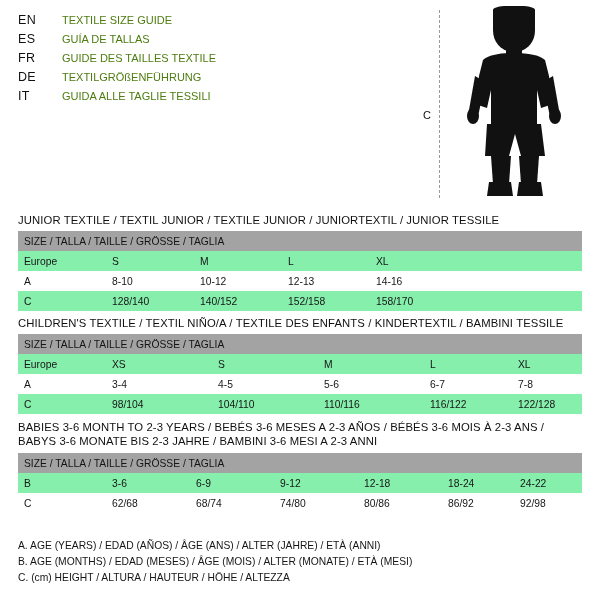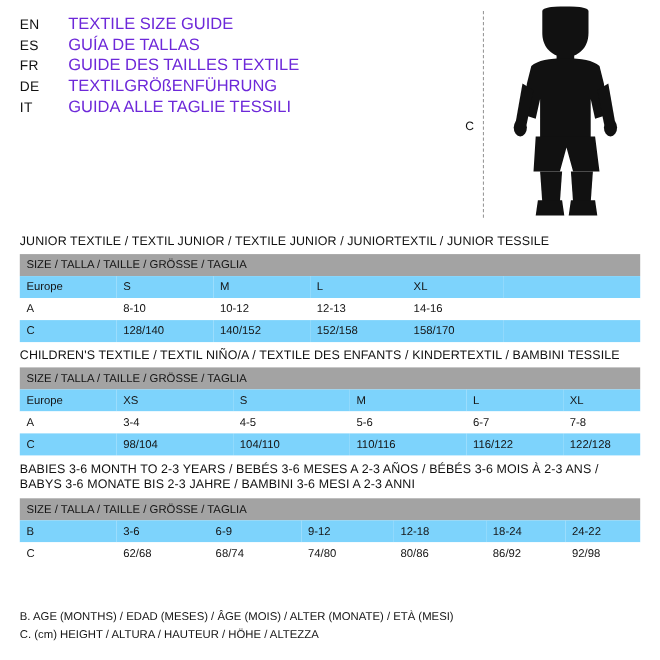--- a/index.html
+++ b/index.html
@@ -34,22 +34,22 @@
     align-items: baseline;
     height: 19px;
   }
   .lang-code {
     width: 44px;
     font-size: 12.5px;
     letter-spacing: 0.3px;
     color: #111;
   }
   .lang-title {
-    font-size: 15px;
-    color: #6d28d9;
+    font-size: 11px;
+    color: #4d7c0f;
   }
 
   
   .figure-area {
     position: absolute;
     right: 10px;
     top: 4px;
     width: 165px;
     height: 200px;
   }
@@ -100,21 +100,21 @@
     padding: 3px 0 3px 6px;
     height: 14px;
     vertical-align: middle;
   }
   tr.head-row td {
     background: #a3a3a3;
     font-size: 10.3px;
     color: #141414;
   }
   tr.shade td {
-    background: #7dd3fc;
+    background: #86efac;
   }
   tr.plain td {
     background: #ffffff;
   }
 
   
   .legend {
     position: absolute;
     left: 18px;
     bottom: 14px;
@@ -304,17 +304,18 @@
         <td>74/80</td>
         <td>80/86</td>
         <td>86/92</td>
         <td>92/98</td>
       </tr>
     </tbody>
       </table>
   </div>
 
   <div class="legend">
+    <div>A. AGE (YEARS) / EDAD (AÑOS) / ÂGE (ANS) / ALTER (JAHRE) / ETÀ (ANNI)</div>
     <div>B. AGE (MONTHS) / EDAD (MESES) / ÂGE (MOIS) / ALTER (MONATE) / ETÀ (MESI)</div>
     <div>C. (cm) HEIGHT / ALTURA / HAUTEUR / HÖHE / ALTEZZA</div>
   </div>
 
 </div>
 
 </body></html>

